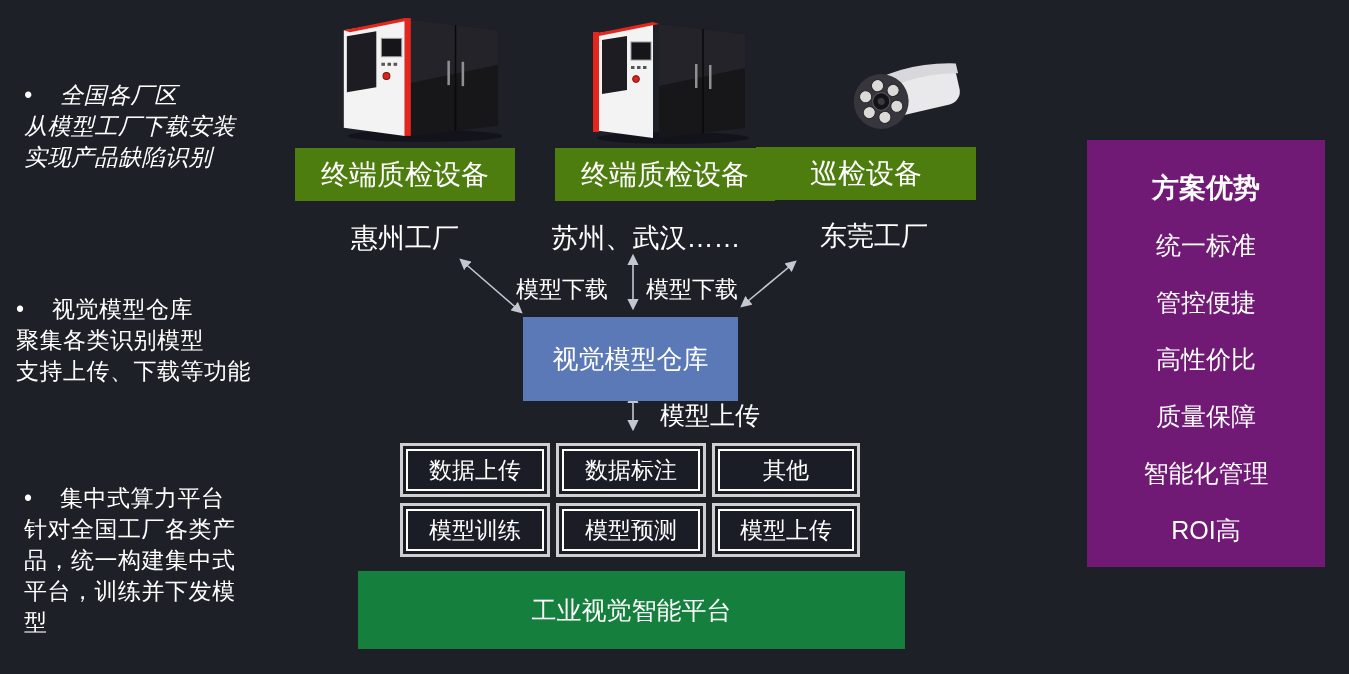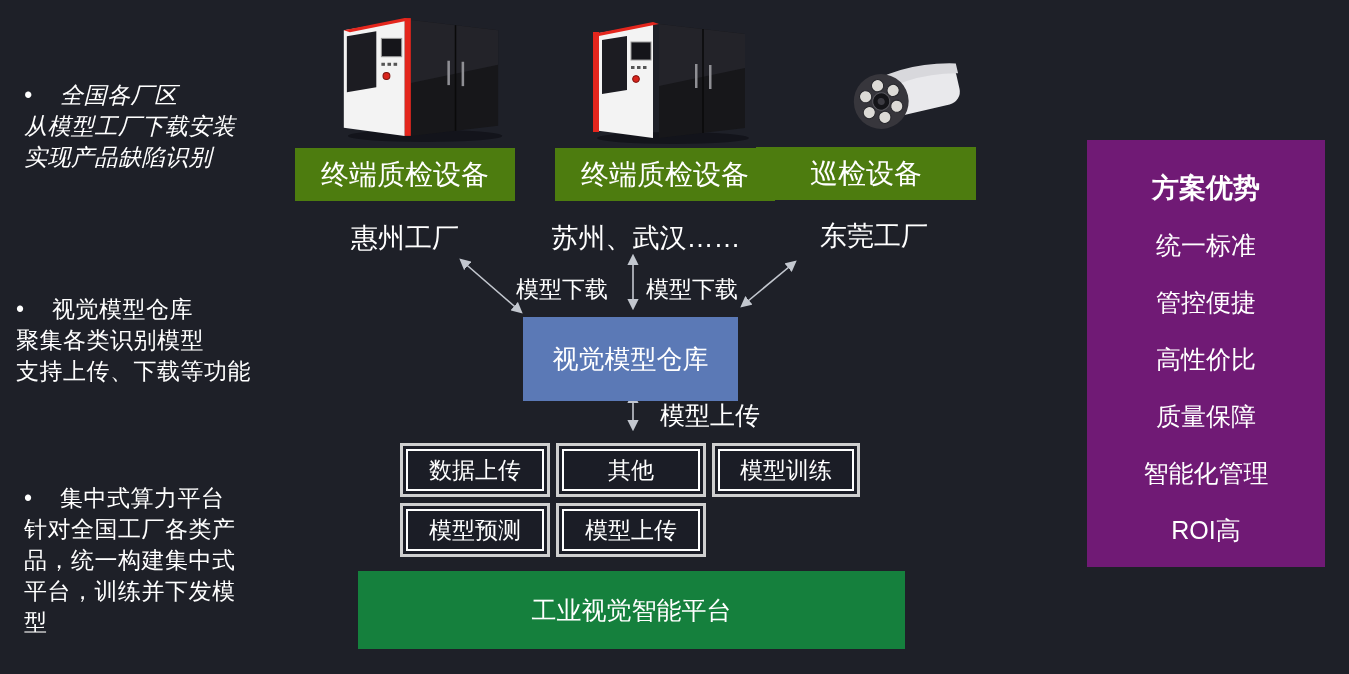--- a/index.html
+++ b/index.html
@@ -140,20 +140,23 @@
   <div class="abs flowlabel" style="left:646px;top:274px;">模型下载</div>
   <div class="abs flowlabel big" style="left:660px;top:399px;">模型上传</div>
 
   <div class="abs hub" style="left:523px;top:317px;width:215px;height:84px;">视觉模型仓库</div>
 
   <div class="abs module-grid" style="left:400px;top:443px;width:460px;">
     <div class="module-cell">
       <div class="module-cell-inner">数据上传</div>
     </div>
     <div class="module-cell">
+      <div class="module-cell-inner">数据标注</div>
+    </div>
+    <div class="module-cell">
       <div class="module-cell-inner">其他</div>
     </div>
     <div class="module-cell">
       <div class="module-cell-inner">模型训练</div>
     </div>
     <div class="module-cell">
       <div class="module-cell-inner">模型预测</div>
     </div>
     <div class="module-cell">
       <div class="module-cell-inner">模型上传</div>

